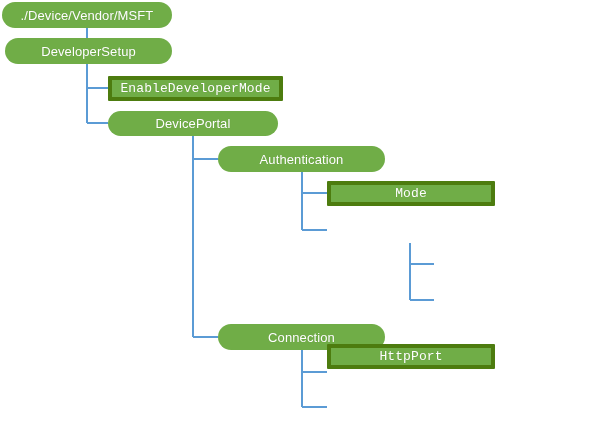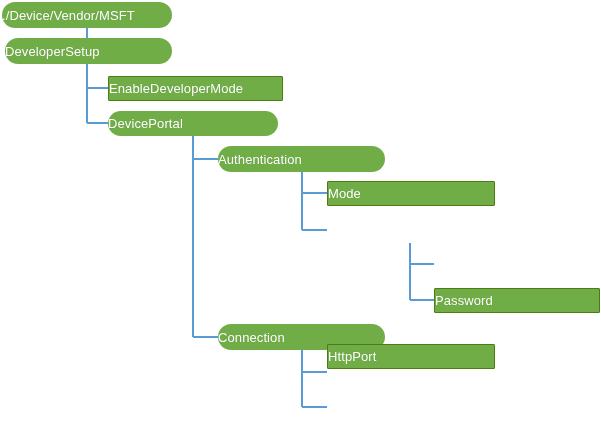--- a/index.html
+++ b/index.html
@@ -25,32 +25,34 @@
     height: 428px;
     pointer-events: none;
   }
   .node {
     position: absolute;
     box-sizing: border-box;
     background: #70AD47;
     color: #ffffff;
     display: flex;
     align-items: center;
+    justify-content: center;
     font-size: 13px;
     line-height: 1;
     letter-spacing: 0.1px;
     white-space: nowrap;
     text-shadow: 0 0 1px rgba(0,0,0,0.15);
   }
   .node.pill {
     border-radius: 999px;
   }
   .node.rect {
-    border: 1px solid #4d7c0f;
+    border: 4px solid #4d7c0f;
     border-radius: 1px;
+    font-family: Liberation Mono, monospace;
   }
   .node-label {
     display: block;
   }
 </style>
 </head>
 <body>
 
 <div id="diagram">
 
@@ -100,23 +102,20 @@
   <div class="node pill" style="left:218px; top:146px; width:167px; height:26px;">
     <span class="node-label">Authentication</span>
   </div>
 
   <div class="node rect" style="left:327px; top:181px; width:168px; height:25px;">
     <span class="node-label">Mode</span>
   </div>
 
 
 
-  <div class="node rect" style="left:434px; top:288px; width:166px; height:25px;">
-    <span class="node-label">Password</span>
-  </div>
 
   <div class="node pill" style="left:218px; top:324px; width:167px; height:26px;">
     <span class="node-label">Connection</span>
   </div>
 
   <div class="node rect" style="left:327px; top:344px; width:168px; height:25px;">
     <span class="node-label">HttpPort</span>
   </div>
 
 

